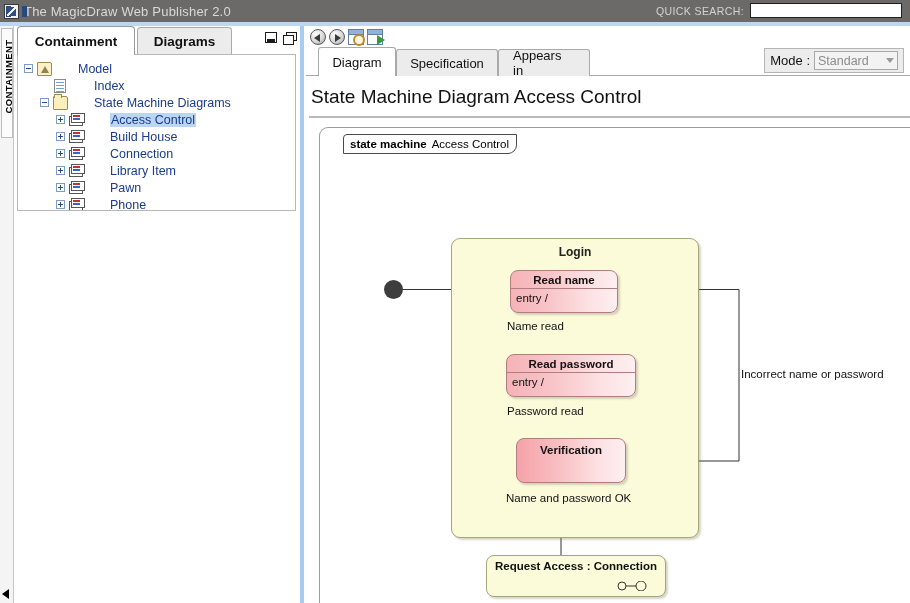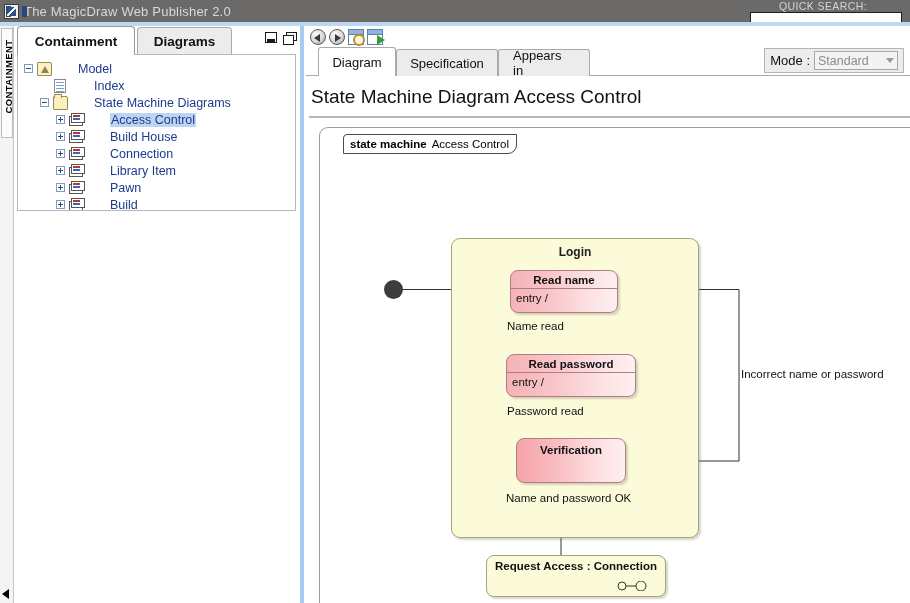--- a/index.html
+++ b/index.html
@@ -38,21 +38,21 @@
   }
   .titlebar-icon:after {
     left: 2px; top: 2px; width: 9px; height: 9px;
     background: linear-gradient(135deg,#2e4e86 0%,#2e4e86 40%,#f2f2f2 40%,#f2f2f2 60%,#2e4e86 60%);
   }
   .titlebar-text {
     color: #d9d9d9; font-size: 13px; letter-spacing: .2px;
   }
   .quicksearch {
     position: absolute; right: 8px; top: 0; height: 21px;
-    display: flex; align-items: center; flex-direction: column;
+    display: flex; align-items: center;
   }
   .quicksearch-label {
     color: #d3d3d3; font-size: 10.5px; letter-spacing: .4px; margin-right: 6px;
   }
   .quicksearch-input {
     width: 152px; height: 15px;
     background: #fff; border: 1px solid #1f1f1f;
     font-family: "Liberation Sans", sans-serif; font-size: 11px;
     padding: 0 3px; outline: none;
   }
@@ -475,21 +475,21 @@
 
         <div class="tnode indent4">
           <span class="texp plus"></span>
           <span class="ticon smd"></span>
           <span class="tlabel">Pawn</span>
         </div>
 
         <div class="tnode indent4">
           <span class="texp plus"></span>
           <span class="ticon smd"></span>
-          <span class="tlabel">Build</span>
+          <span class="tlabel">Phone</span>
         </div>
 
       </div>
     </div>
   </div>
 
   <div class="vdivider">
     <div class="vdivider-bar"></div>
   </div>
 

